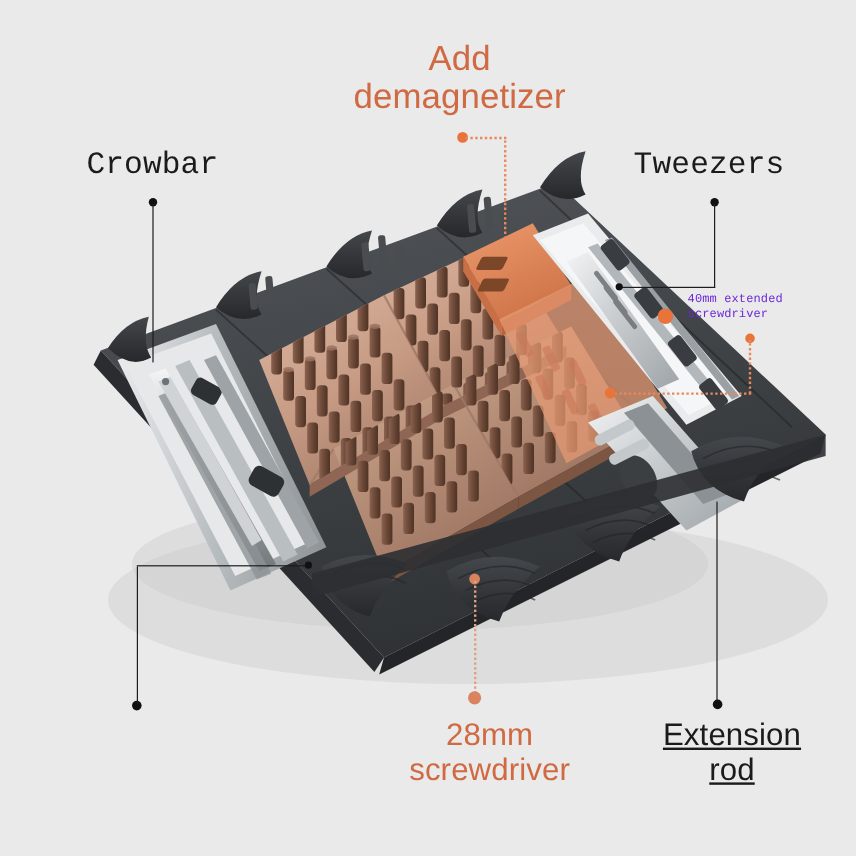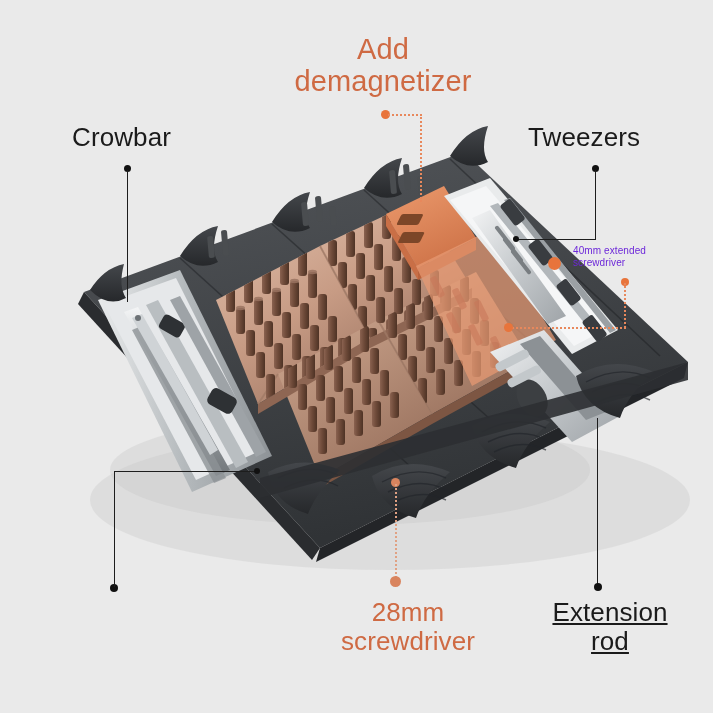--- a/index.html
+++ b/index.html
@@ -18,21 +18,21 @@
     color:#1b1b1b;
     font-size:26px;
     line-height:1.12;
     letter-spacing:.1px;
     white-space:pre-line;
     font-family:"Liberation Sans", sans-serif;
   }
   .label.accent{color:#cf6a43;}
   .label.small{font-size:10px;line-height:1.18;color:#6d28d9;}
   .c{text-align:center;}
-  .l{text-align:left;}
+  .l{text-align:left;font-family:Liberation Mono, monospace;}
 
   
   .ln{position:absolute;background:#1d1d1d;}
   .ln.h{height:1.4px;}
   .ln.v{width:1.4px;}
   .dot{position:absolute;border-radius:50%;background:#111;}
   .dot.org{background:#e8743b;}
   .dot.org2{background:#d9845e;}
 
   .dln{position:absolute;}

